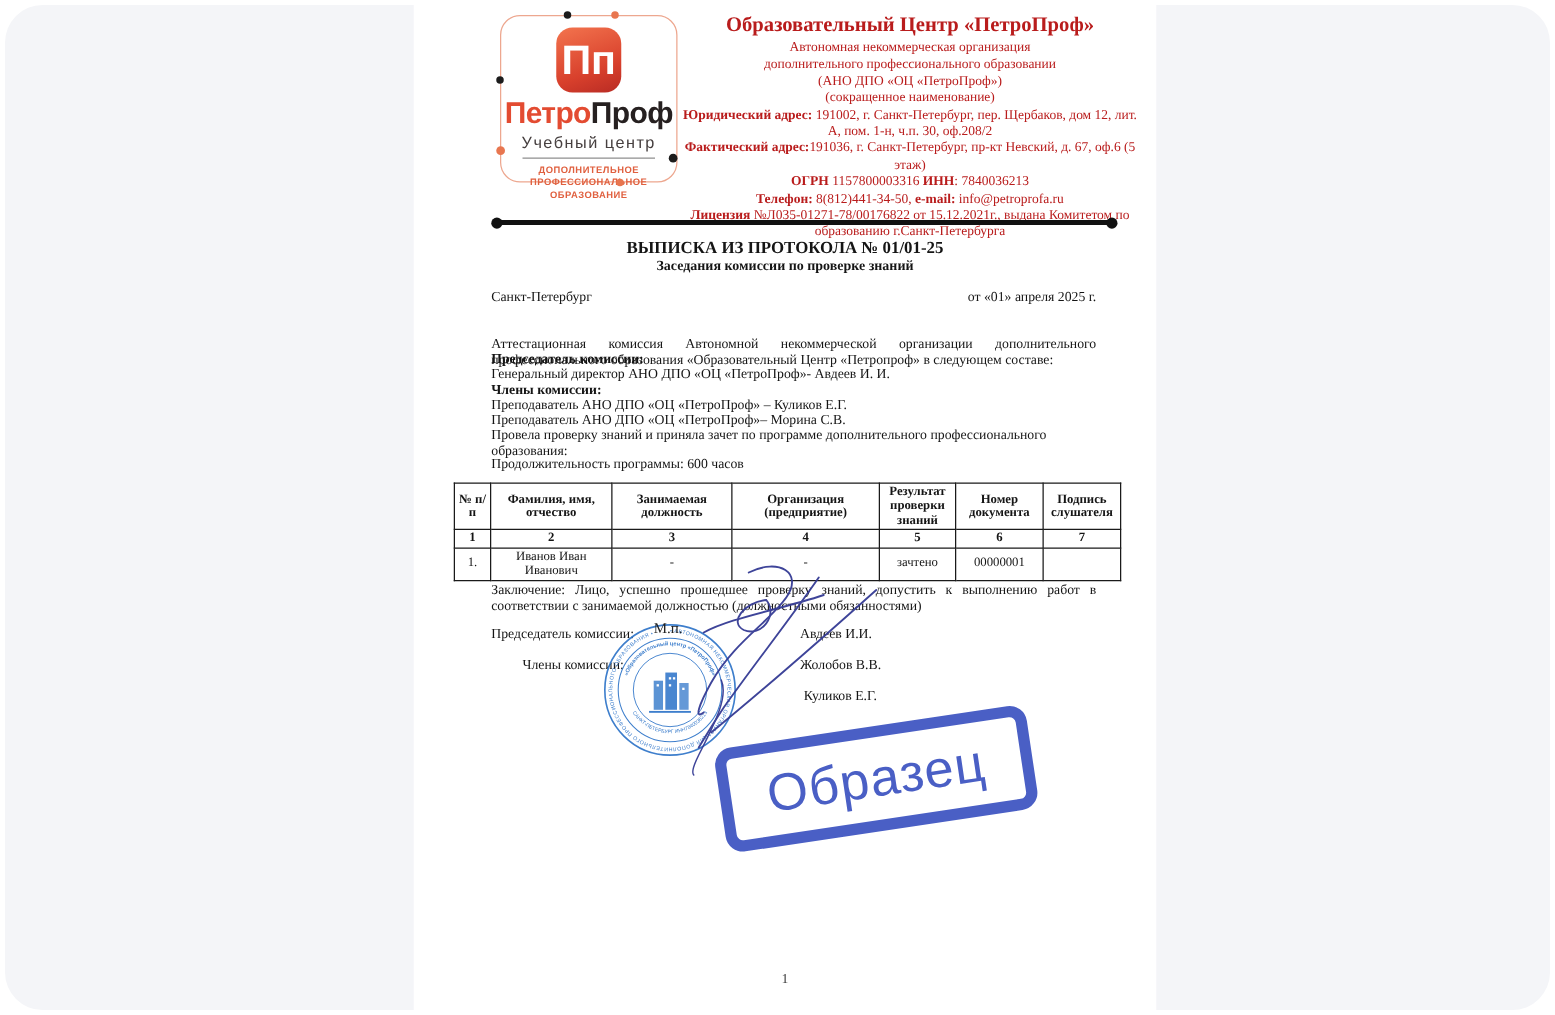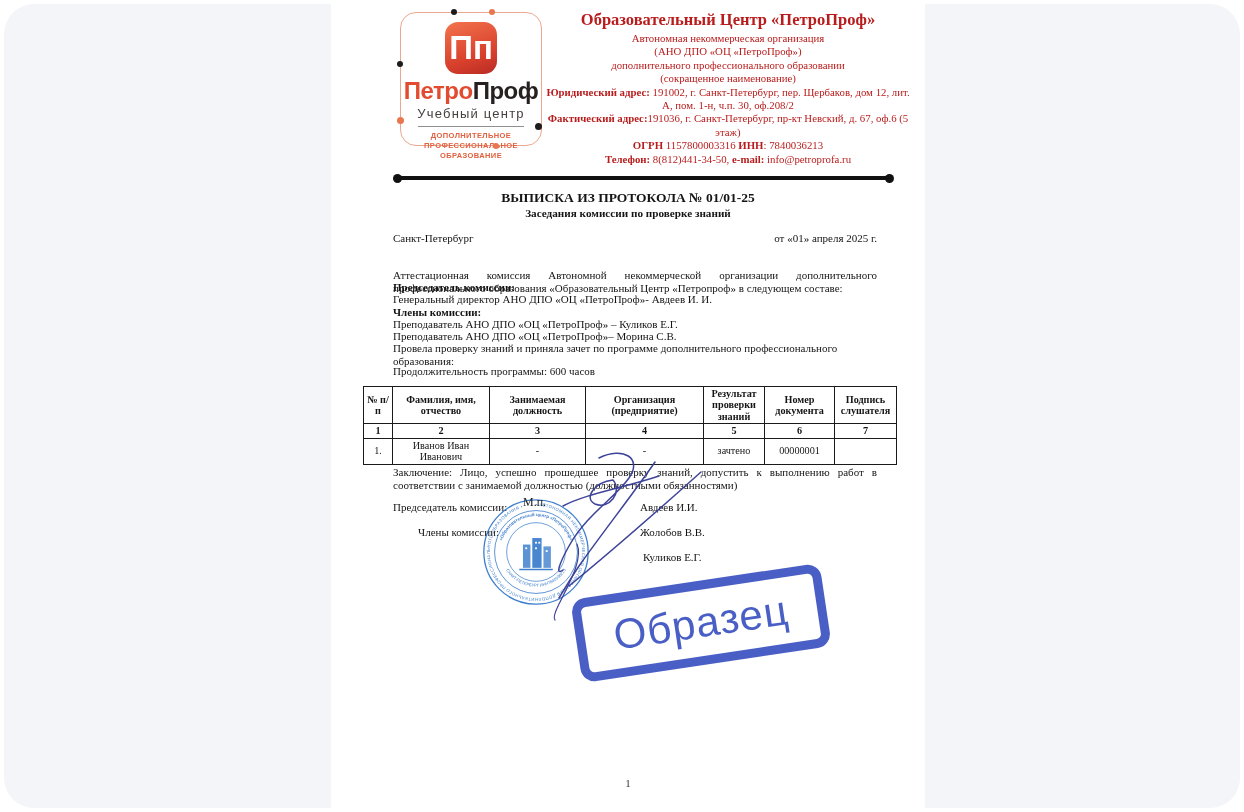--- a/index.html
+++ b/index.html
@@ -103,27 +103,28 @@
     <div class="logo-rule"></div>
     <div class="logo-tagline">
       <div>ДОПОЛНИТЕЛЬНОЕ</div>
       <div>ПРОФЕССИОНАЛЬНОЕ ОБРАЗОВАНИЕ</div>
     </div>
   </div>
 
   <div class="org-header">
     <div class="org-title">Образовательный Центр «ПетроПроф»</div>
     <div class="org-line">Автономная некоммерческая организация</div>
+    <div class="org-line">дополнительного профессионального образовании</div>
     <div class="org-line">(АНО ДПО «ОЦ «ПетроПроф»)</div>
-    <div class="org-line">дополнительного профессионального образовании</div>
     <div class="org-line">(сокращенное наименование)</div>
     <div class="org-line"><b>Юридический адрес:</b><span> 191002, г. Санкт-Петербург, пер. Щербаков, дом 12, лит. А, пом. 1-н, ч.п. 30, оф.208/2</span></div>
     <div class="org-line"><b>Фактический адрес:</b><span>191036, г. Санкт-Петербург, пр-кт Невский, д. 67, оф.6 (5 этаж)</span></div>
     <div class="org-line"><b>ОГРН</b><span> 1157800003316 </span><b>ИНН</b><span>: 7840036213</span></div>
     <div class="org-line"><b>Телефон:</b><span> 8(812)441-34-50, </span><b>e-mail:</b><span> info@petroprofa.ru</span></div>
+    <div class="org-line"><b>Лицензия</b><span> №Л035-01271-78/00176822 от 15.12.2021г., выдана Комитетом по образованию г.Санкт-Петербурга</span></div>
   </div>
 
   <div class="divider"></div>
 
   <div class="doc-title">ВЫПИСКА ИЗ ПРОТОКОЛА № 01/01-25</div>
   <div class="doc-sub">Заседания комиссии по проверке знаний</div>
 
   <div class="meta">
     <span>Санкт-Петербург</span>
     <span>от «01» апреля 2025 г.</span>

